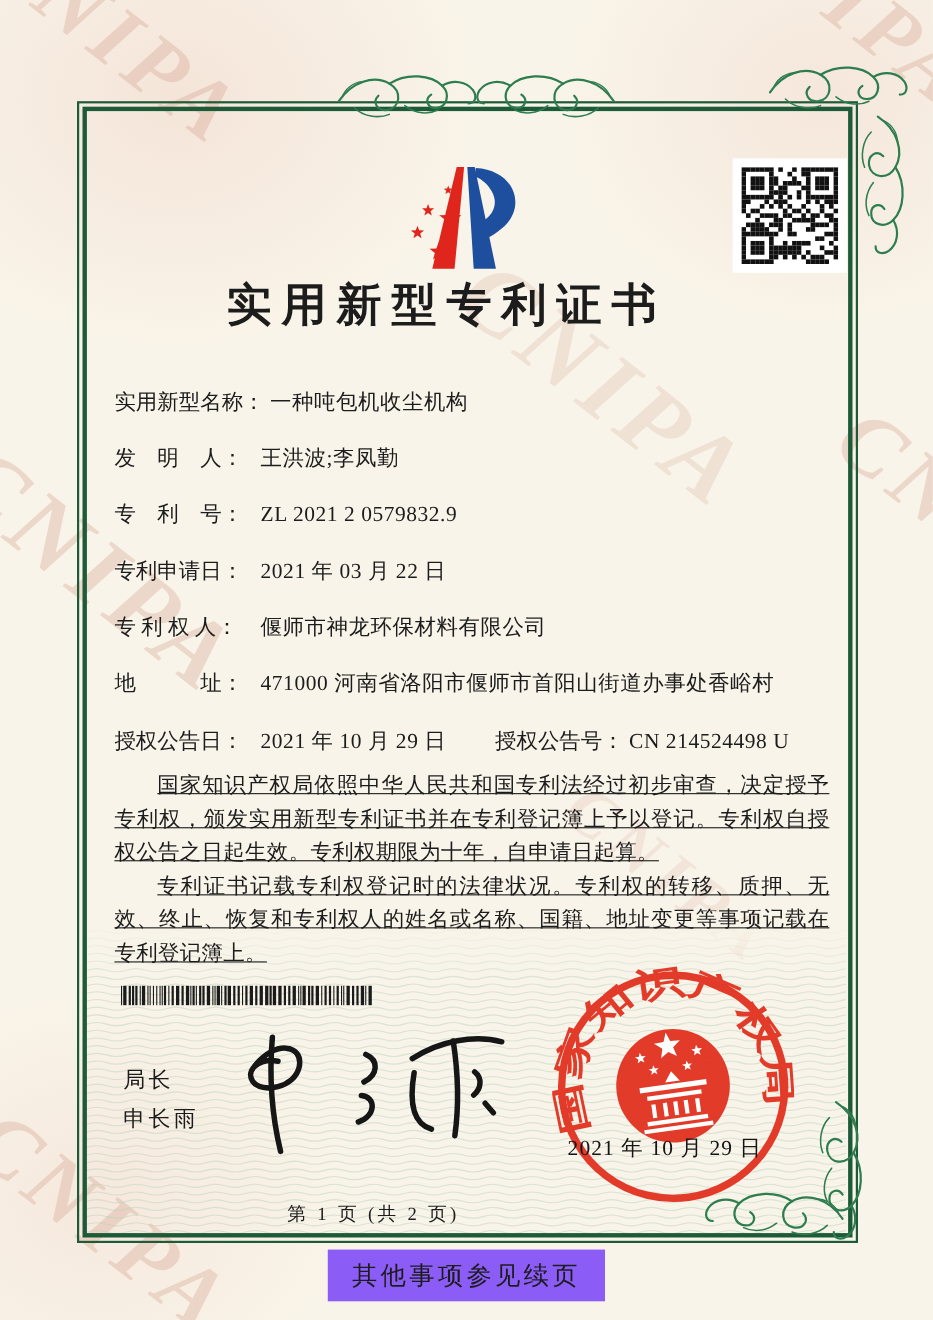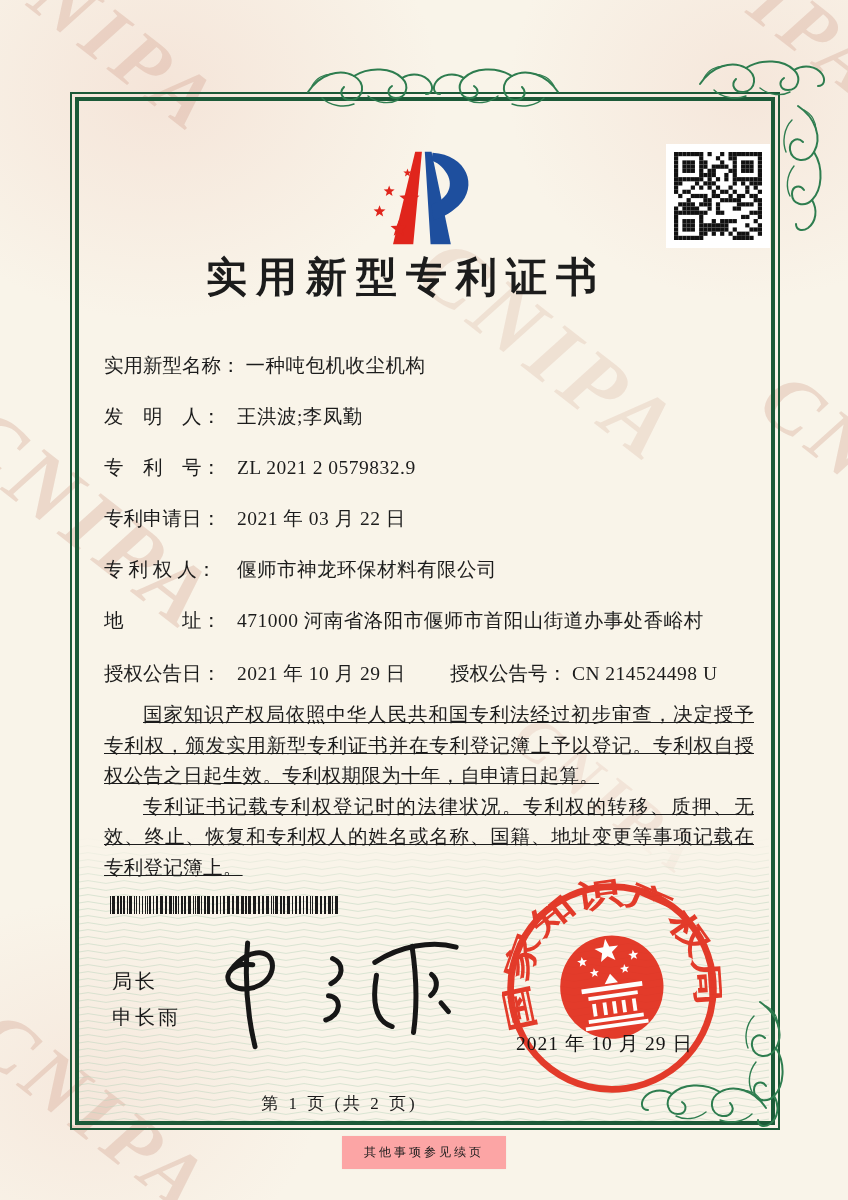--- a/index.html
+++ b/index.html
@@ -71,21 +71,21 @@
     font-family:"Liberation Sans","DejaVu Sans",sans-serif;letter-spacing:3px;}
   .signature{position:absolute;left:218px;top:922px;z-index:4;transform:rotate(-3deg);}
 
   .seal{position:absolute;left:502px;top:878px;z-index:5;opacity:.94;}
   .seal-date{position:absolute;left:516px;top:1030px;width:200px;z-index:6;
     font-size:19.5px;letter-spacing:1px;color:#141414;white-space:nowrap;}
 
   .page-info{position:absolute;left:0;top:1092px;width:679px;text-align:center;
     font-size:17px;letter-spacing:3px;z-index:4;}
   .cont-note{position:absolute;left:50%;top:1136px;transform:translateX(-50%);
-    background:#fca5a5;padding:8px 22px;font-size:12px;letter-spacing:3px;z-index:4;
+    background:#8b5cf6;padding:8px 22px;font-size:23px;letter-spacing:3px;z-index:4;
     box-shadow:0 0 2px rgba(0,0,0,.05);}
 </style>
 </head>
 <body>
 
 <div class="page">
 
   <div class="wash1"></div>
   <div class="wash2"></div>
   <div class="wash3"></div>

